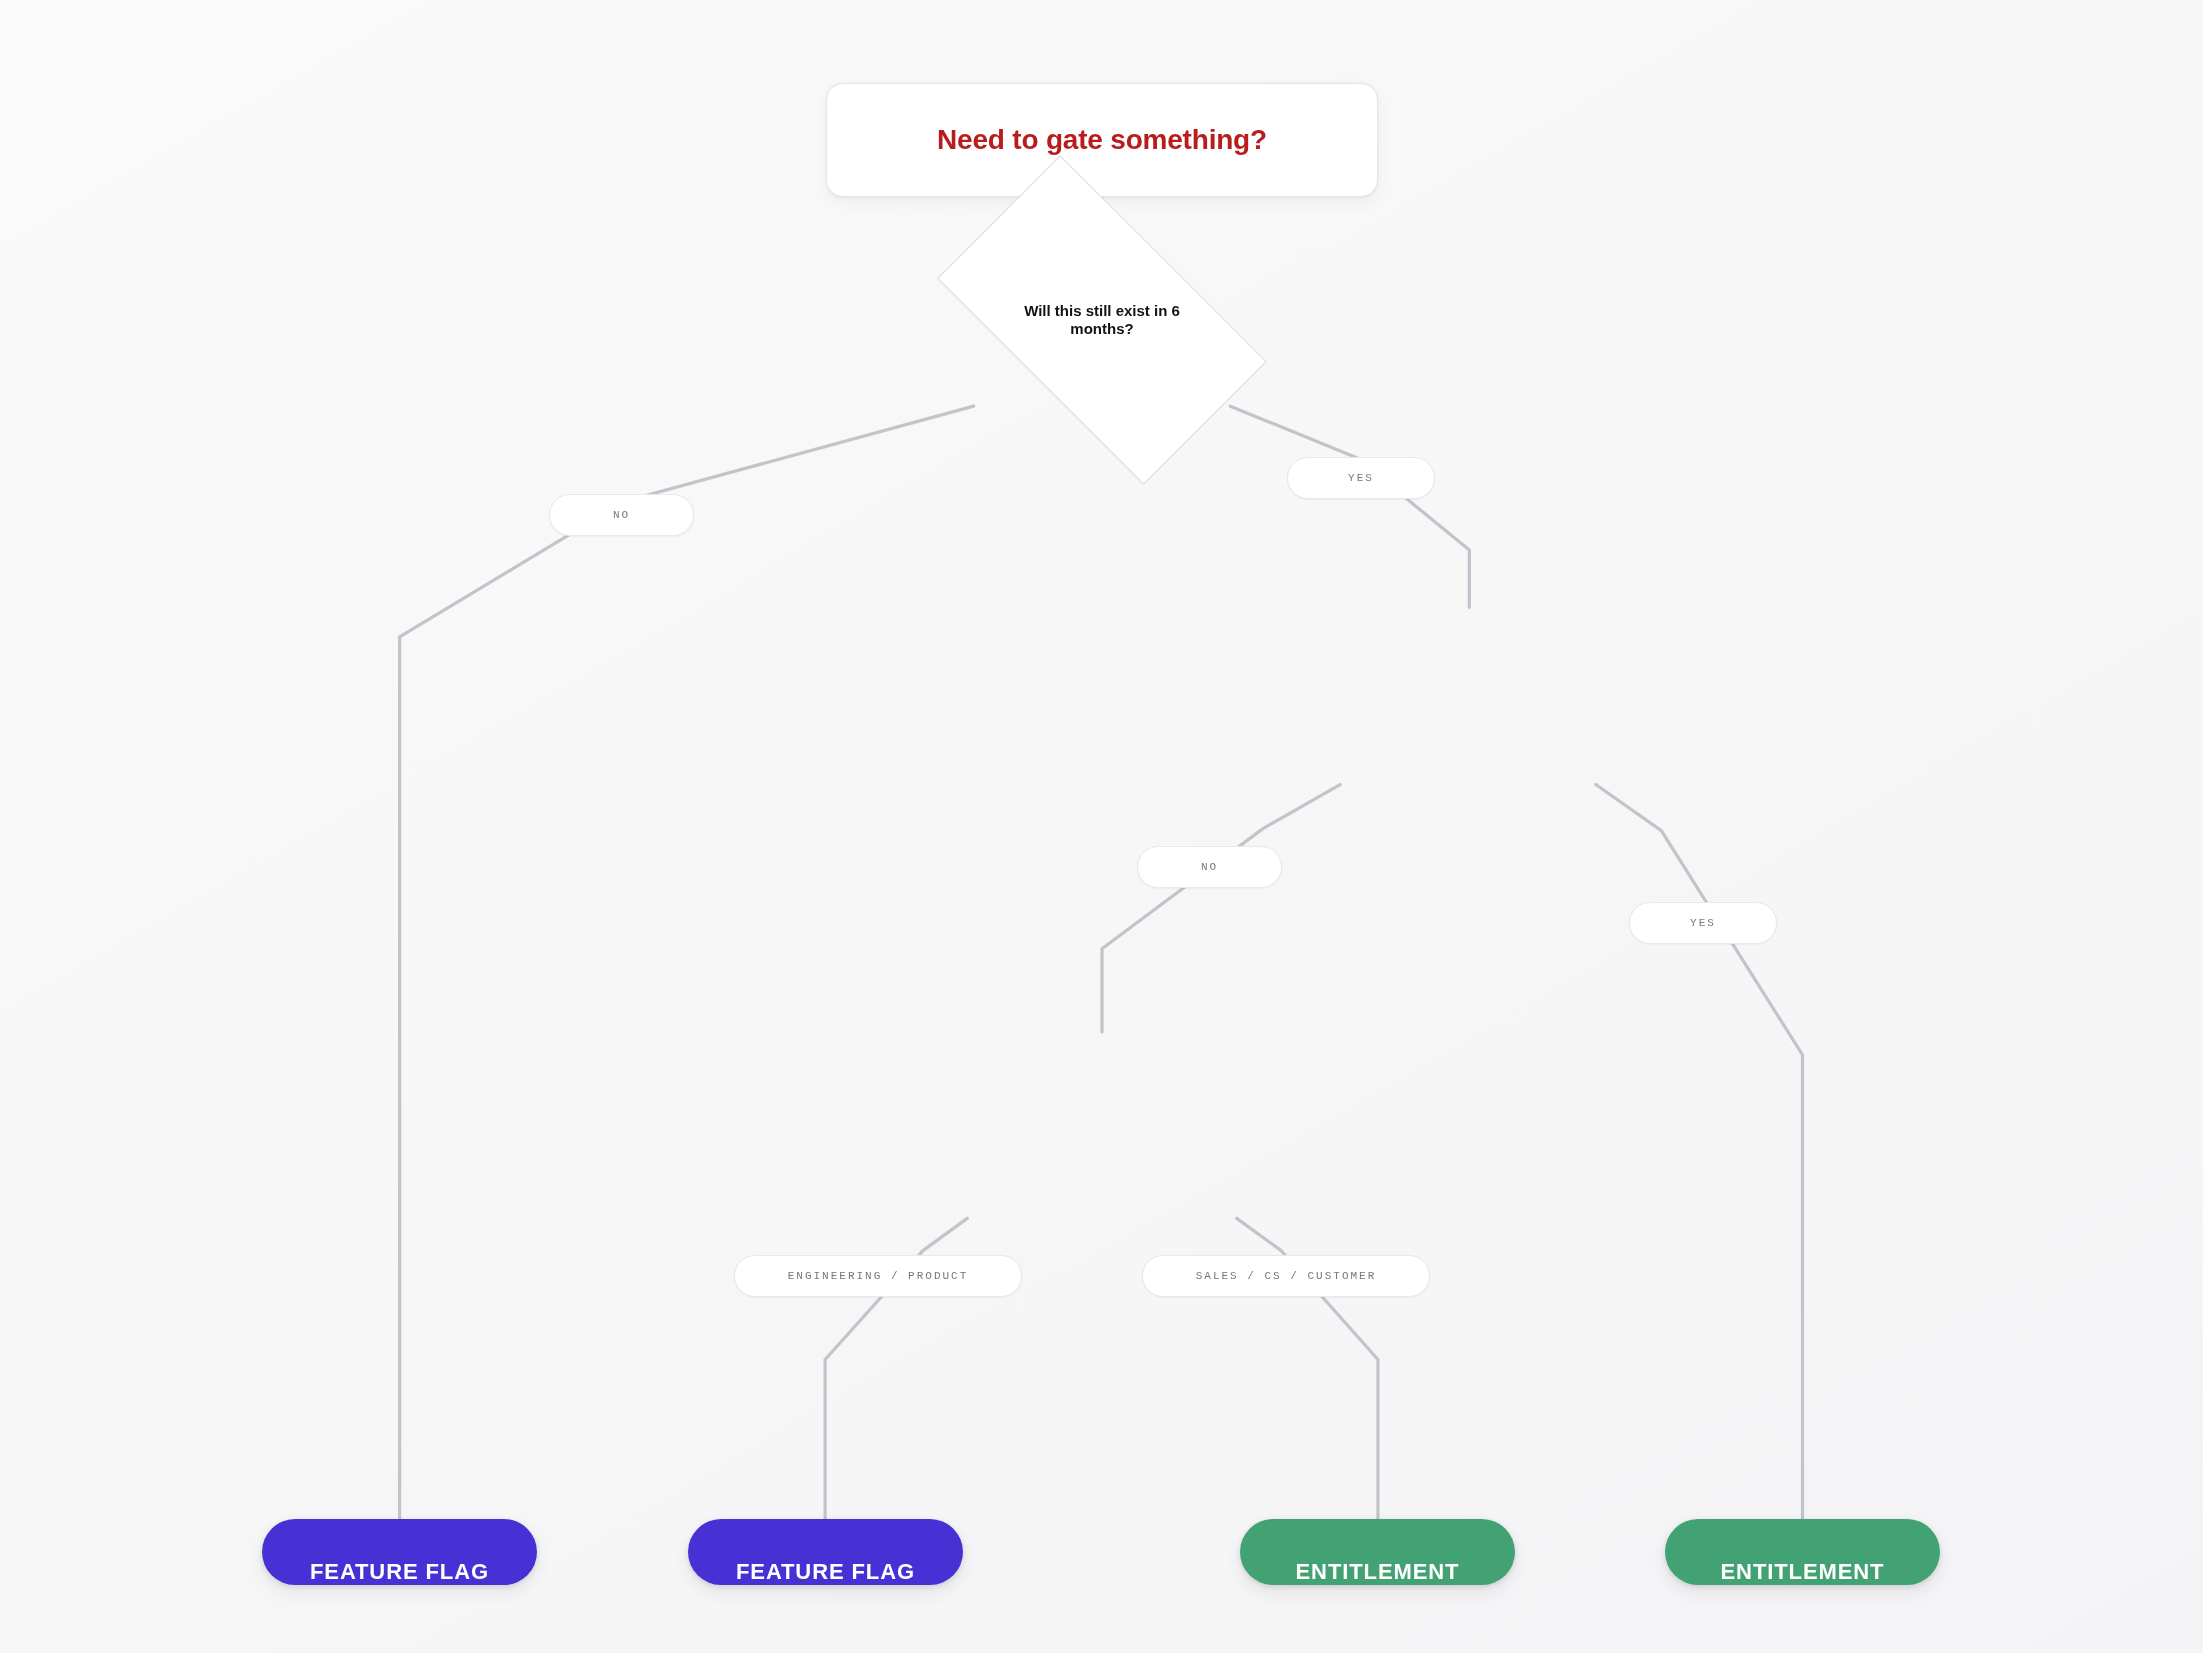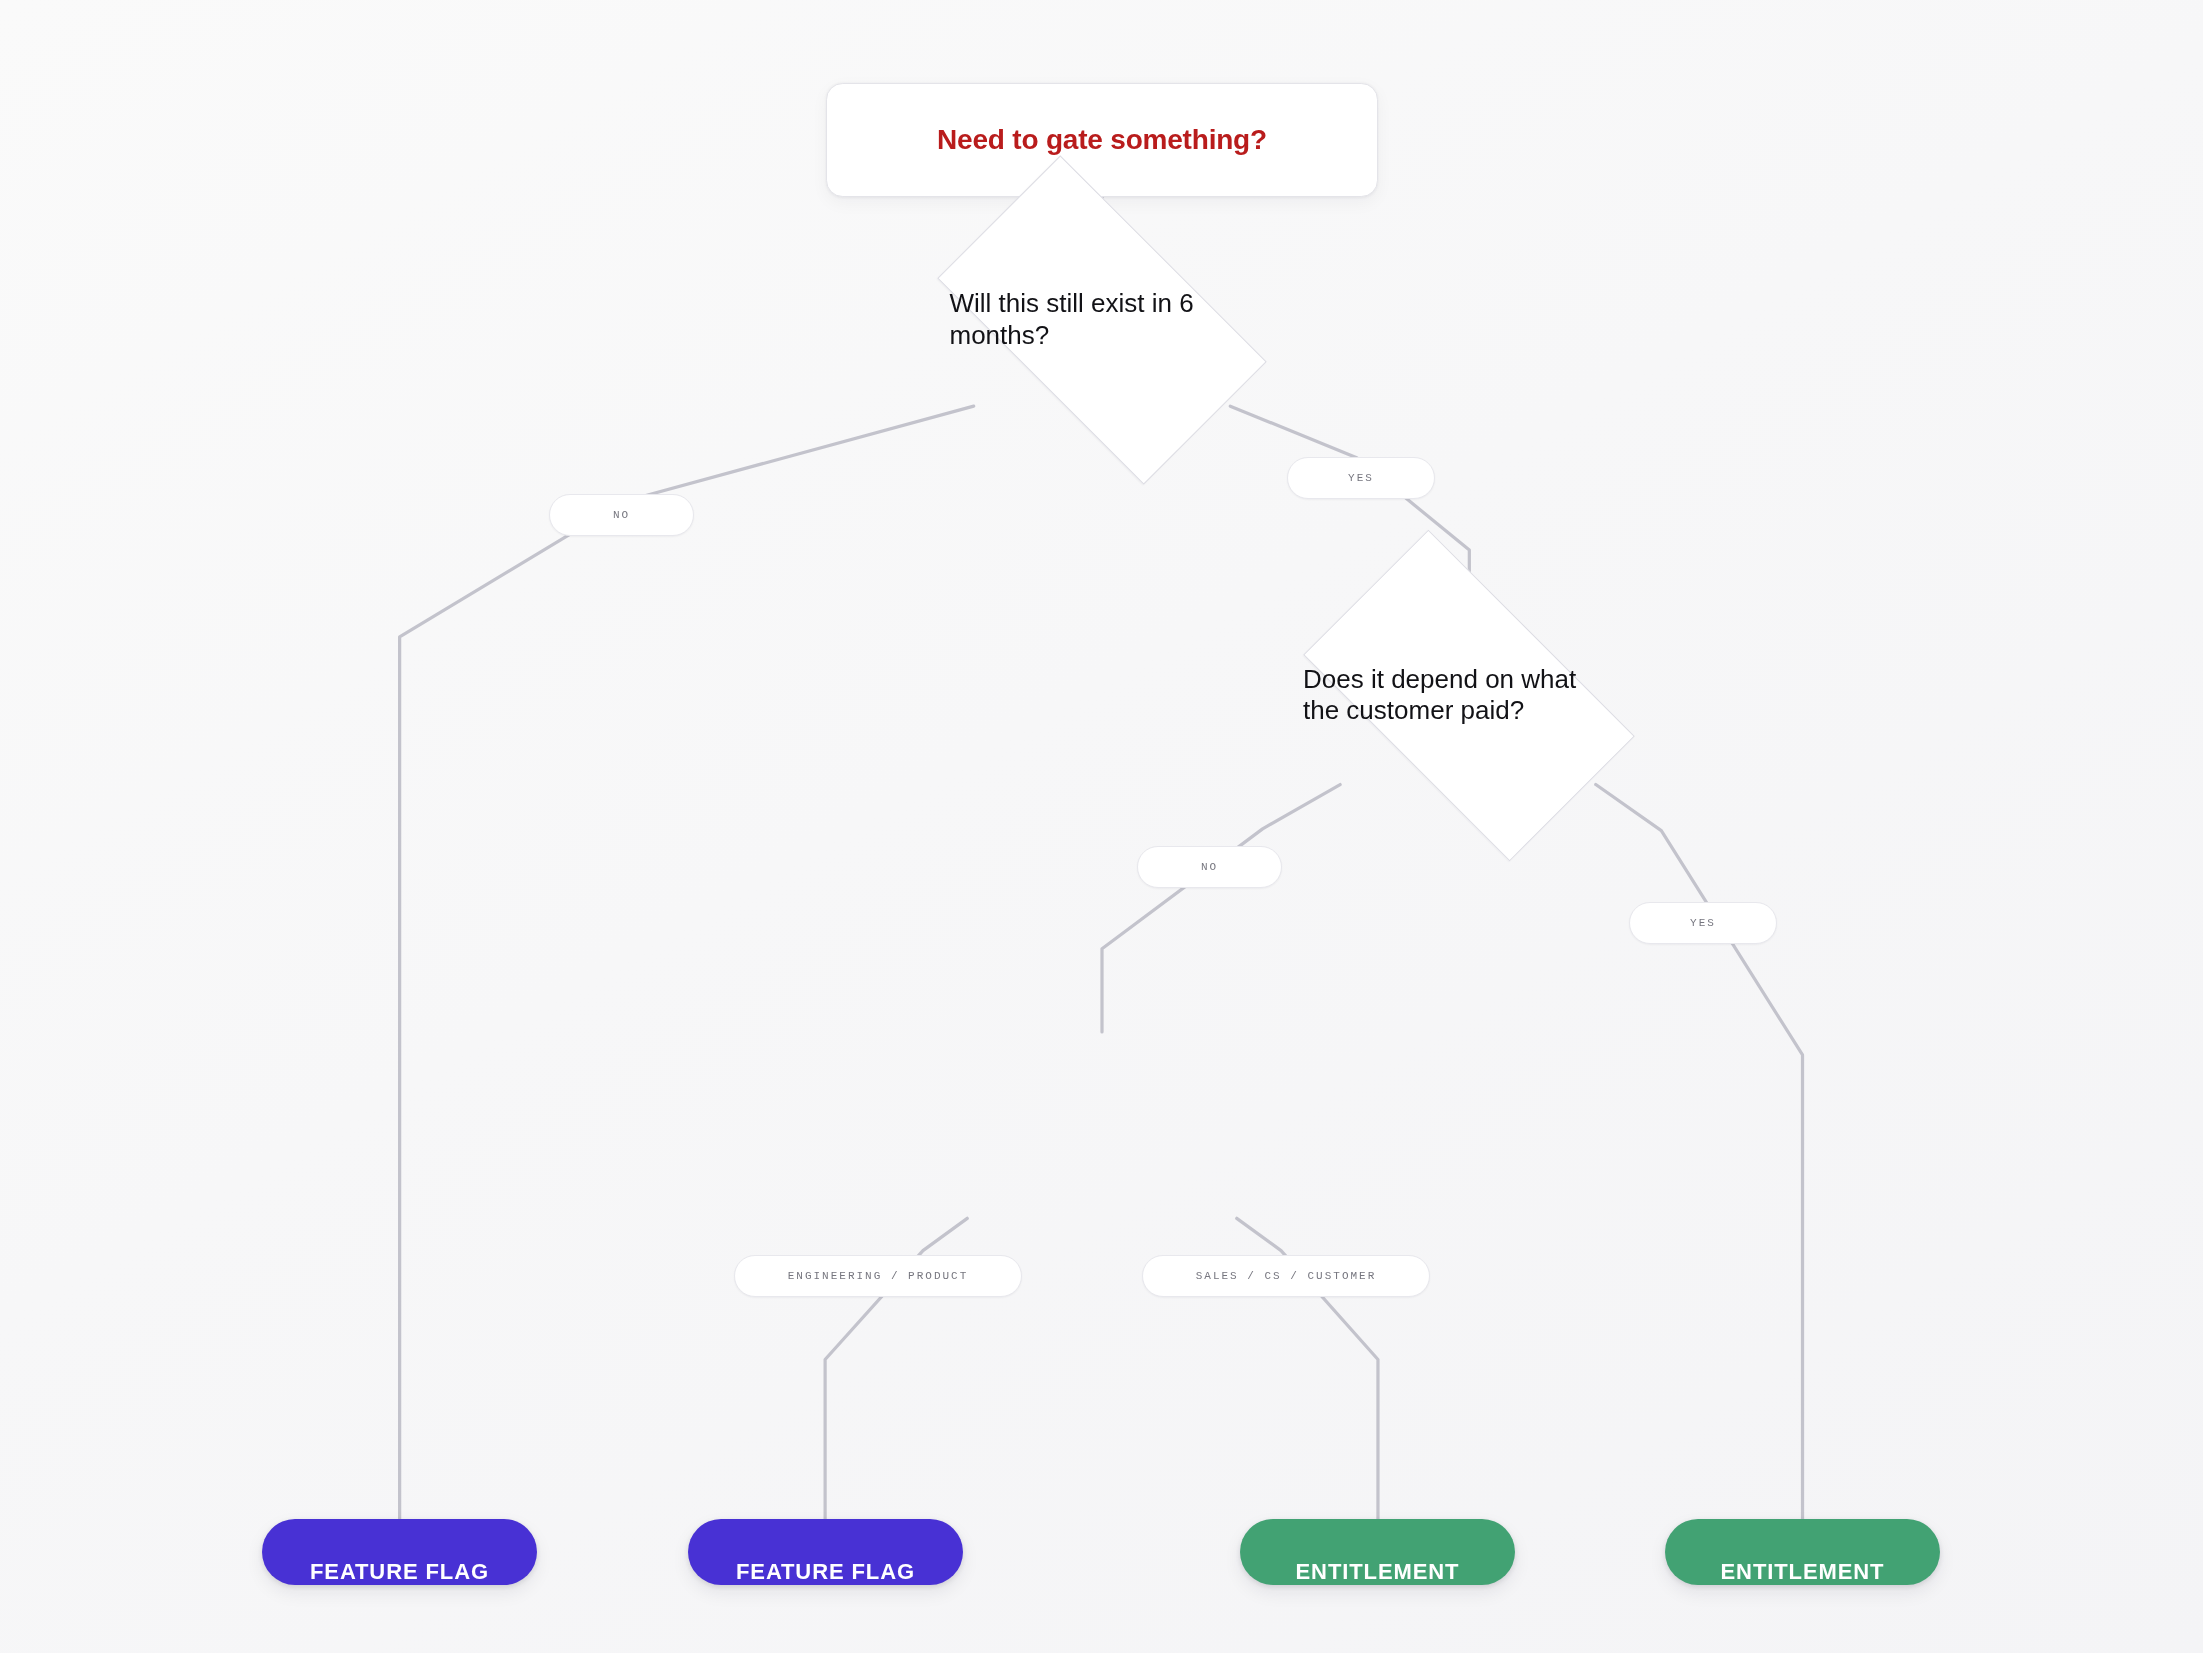--- a/index.html
+++ b/index.html
@@ -55,22 +55,23 @@
     background: #ffffff;
     border: 0.9px solid #dcdce3;
     transform: rotate(45deg);
     box-shadow: 0 0.9px 1.8px rgba(30, 30, 50, 0.05);
   }
   .diamond-label {
     position: absolute;
     left: 50%;
     top: 50%;
     transform: translate(-50%, -50%);
-    font-size: 26px;
-    font-weight: normal;
+    text-align: center;
+    font-size: 15px;
+    font-weight: bold;
     color: #121216;
     line-height: 1.22;
     white-space: pre-line;
     pointer-events: none;
   }
 
   
   .edge-label {
     position: absolute;
     background: #ffffff;
@@ -133,25 +134,20 @@
   <div class="node root-box" style="left:826px; top:83px; width:552px; height:114px;">
     <span class="label">Need to gate something?</span>
   </div>
 
   <div class="diamond-wrap" style="left:956px; top:233px; width:292px; height:174px;">
     <div class="diamond-shape"></div>
     <div class="diamond-label" style="width:305px;">Will this still exist in 6
 months?</div>
   </div>
 
-  <div class="diamond-wrap" style="left:1323px; top:607px; width:292px; height:177px;">
-    <div class="diamond-shape"></div>
-    <div class="diamond-label" style="width:332px;">Does it depend on what
-the customer paid?</div>
-  </div>
 
 
   <div class="edge-label" style="left:549px; top:494px; width:145px; height:42px;">
     <span>NO</span>
   </div>
 
   <div class="edge-label" style="left:1287px; top:457px; width:148px; height:42px;">
     <span>YES</span>
   </div>
 

